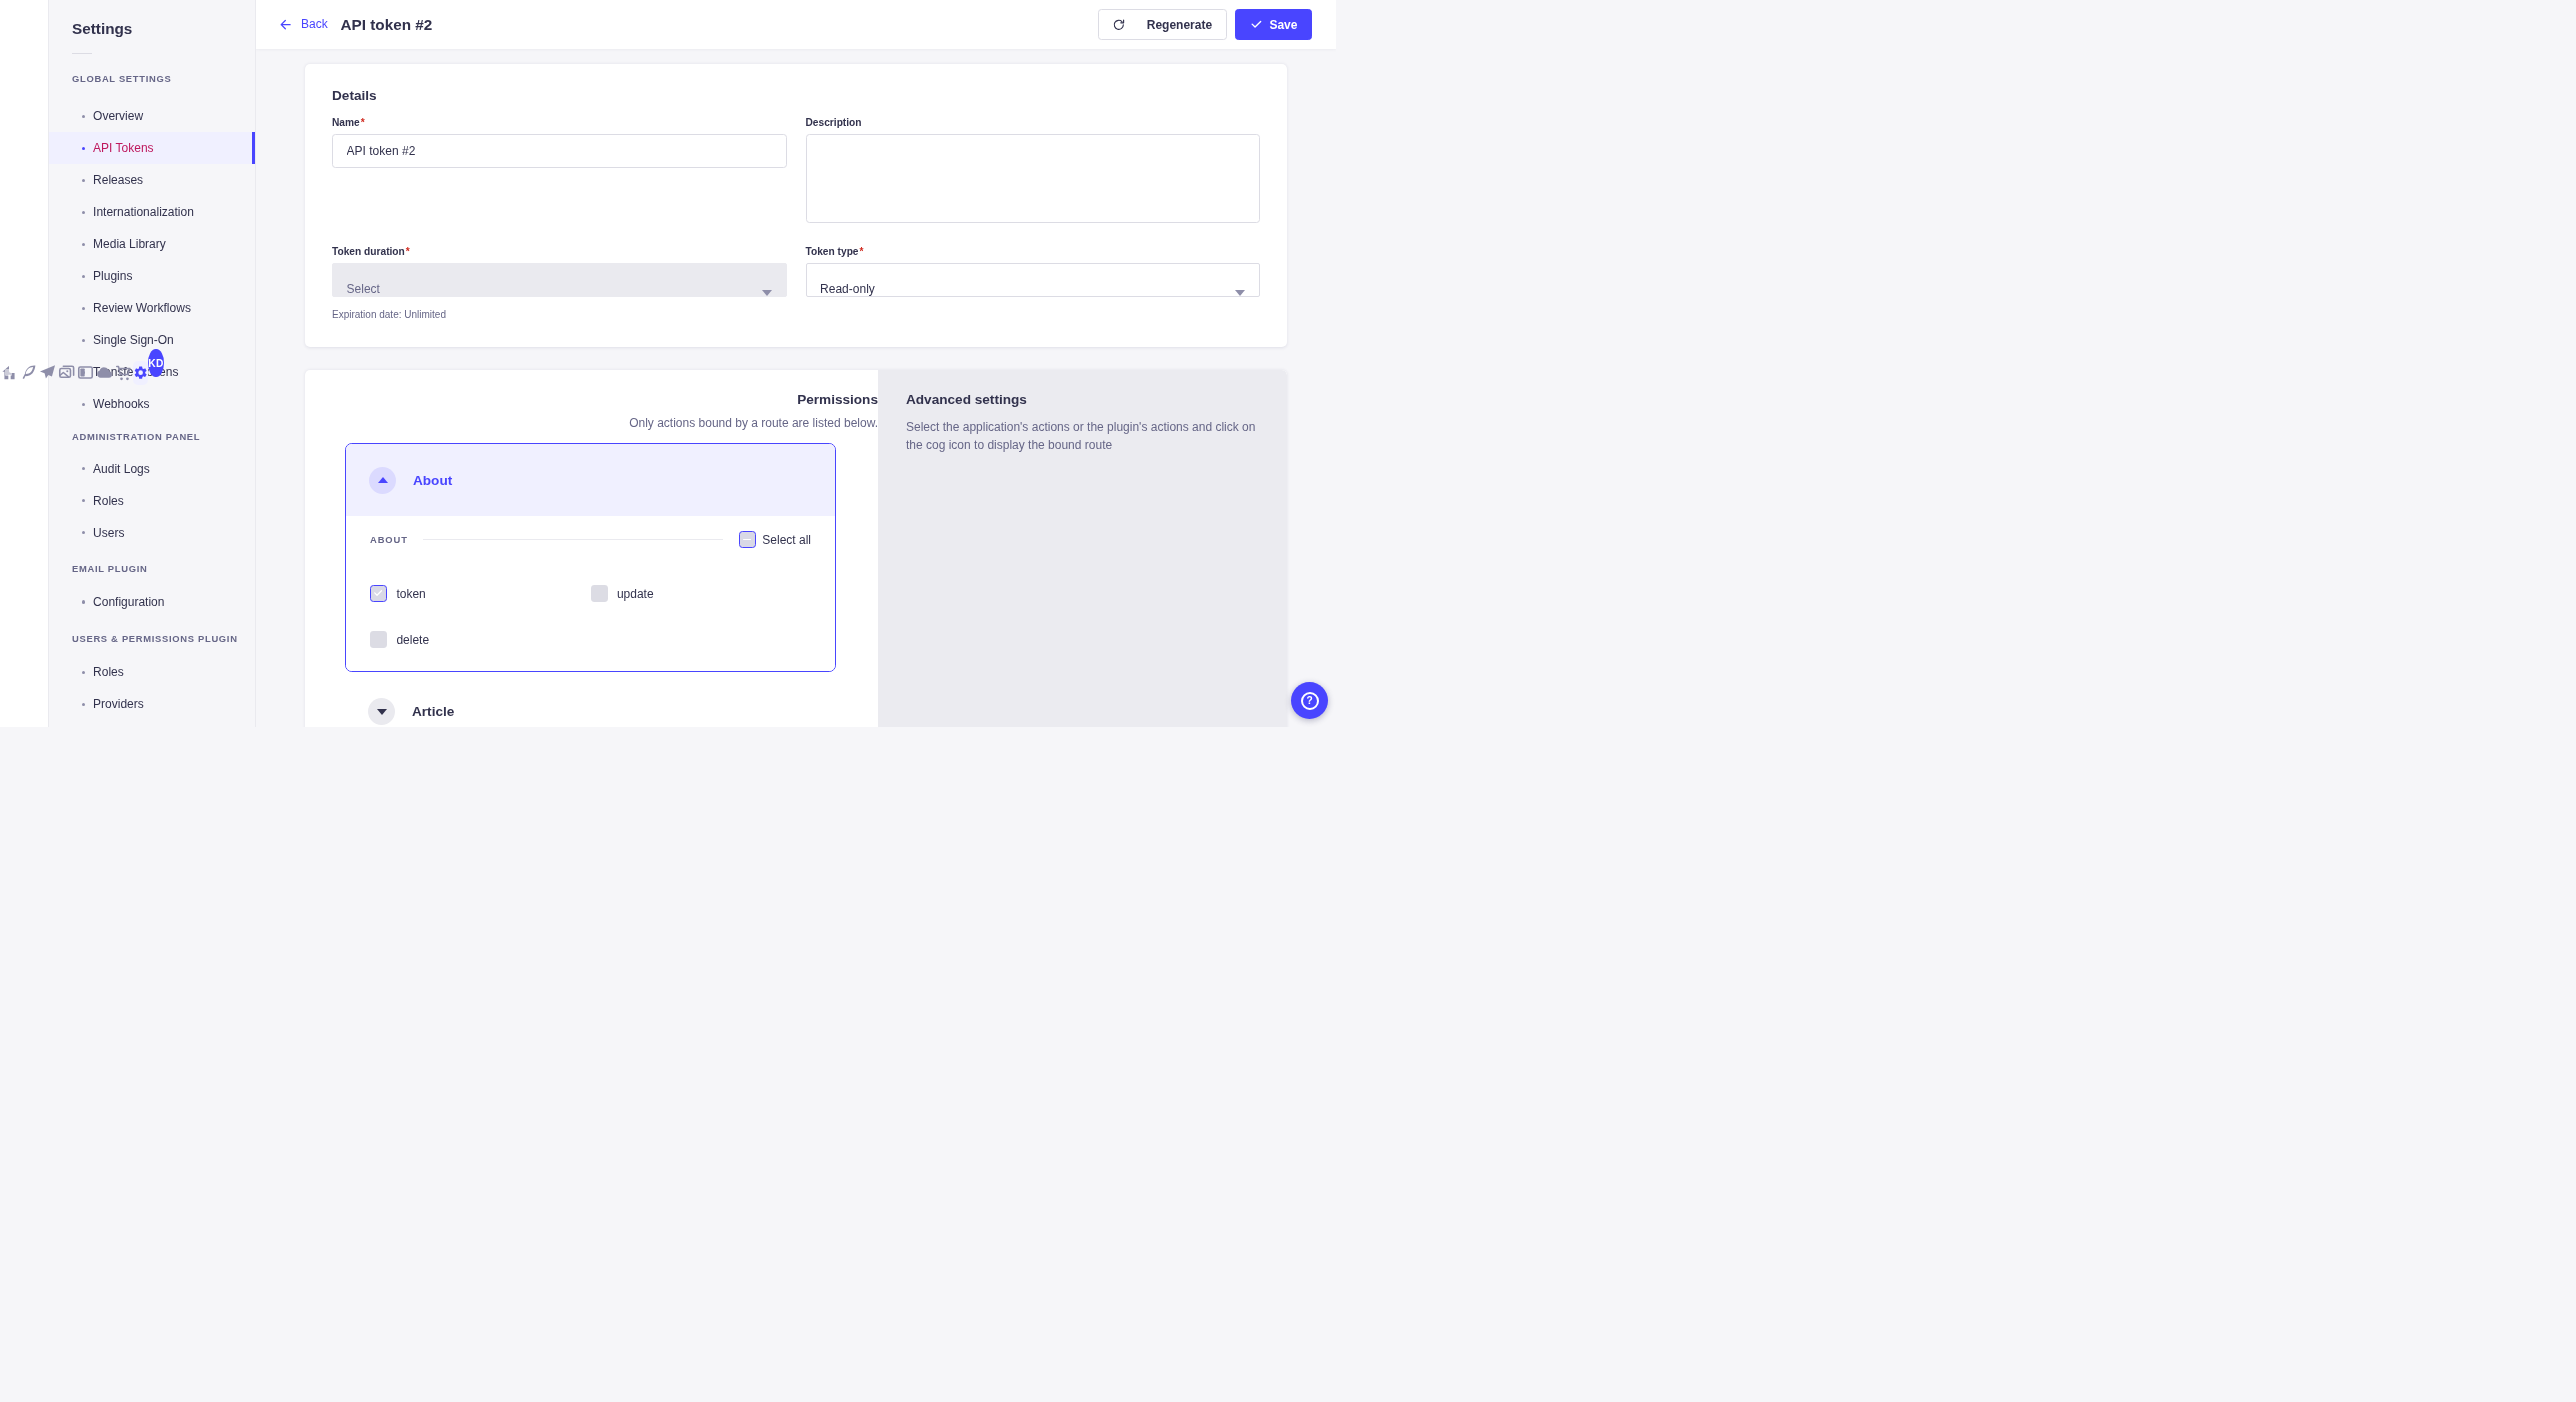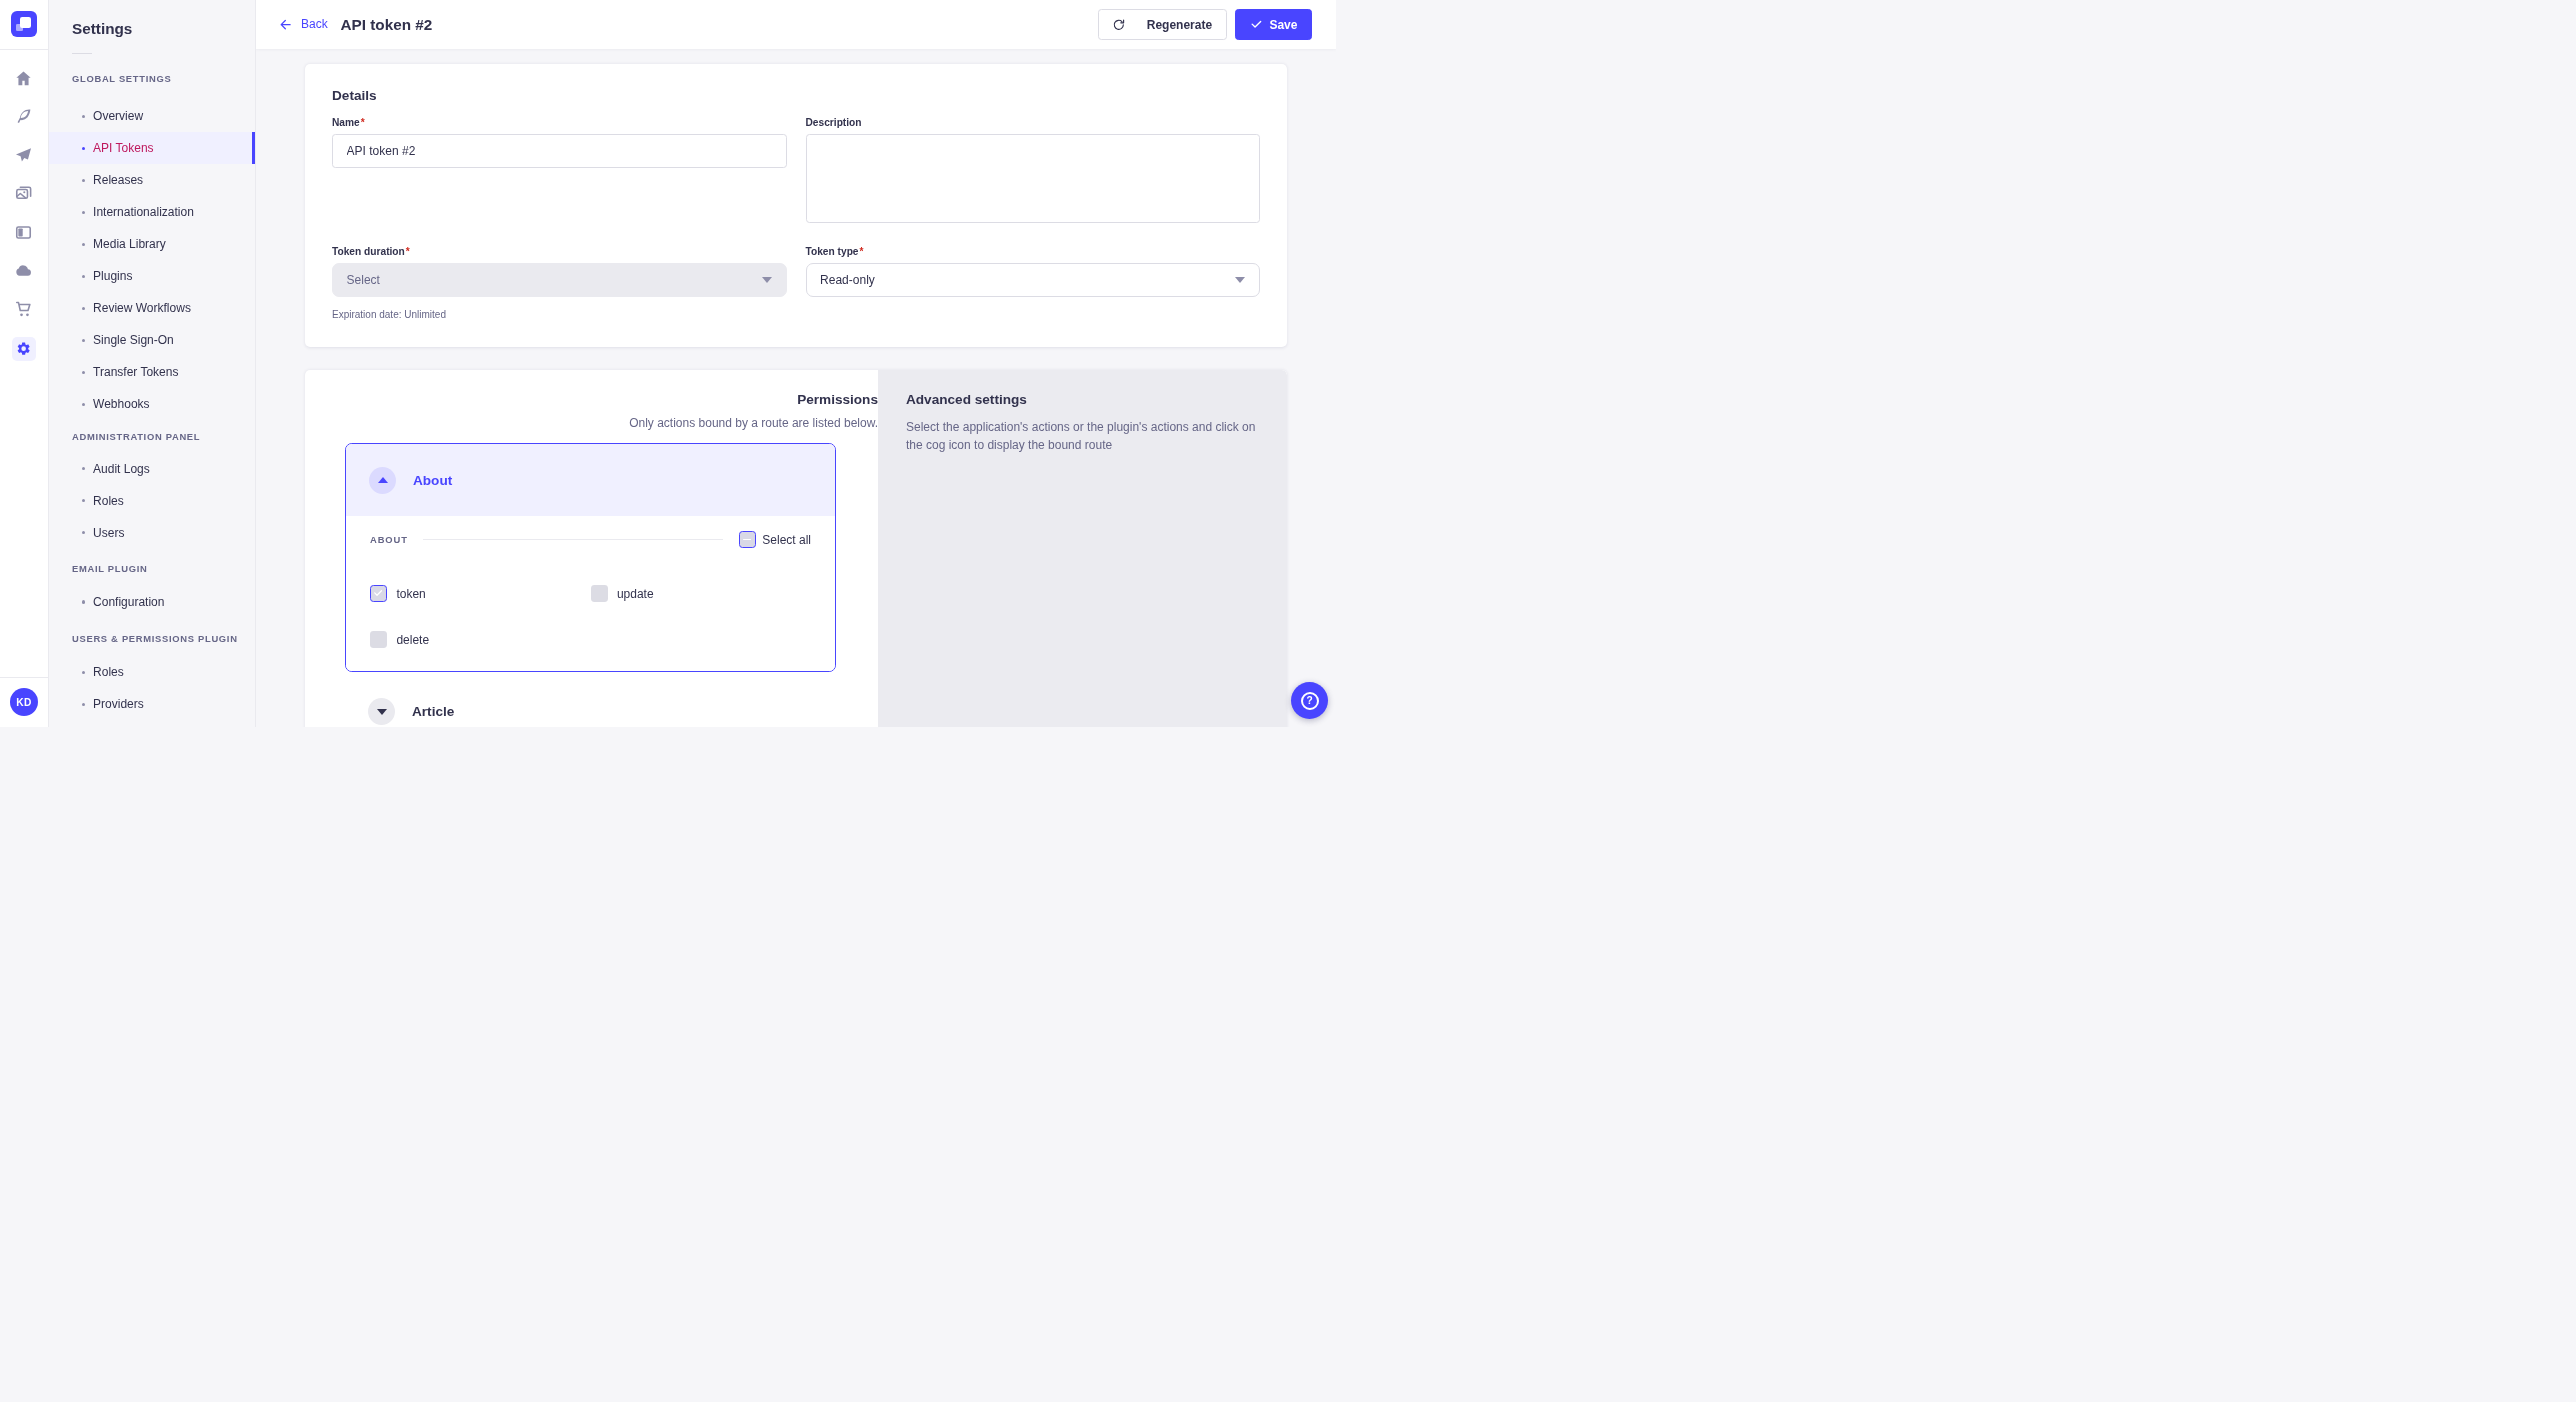--- a/index.html
+++ b/index.html
@@ -9,21 +9,21 @@
     background:#f6f6f9; color:#32324d; position:relative;
   }
   svg { display:block; }
   .st { fill:none; stroke:#8e8ea9; stroke-width:2; stroke-linecap:round; stroke-linejoin:round; }
   .fl { fill:#8e8ea9; }
 
   
   #rail {
     position:absolute; left:0; top:0; bottom:0; width:49px;
     background:#fff; border-right:0.9px solid #eaeaef;
-    display:flex; flex-direction:column; align-items:center; z-index:5;
+    display:flex; flex-direction:row; align-items:center; z-index:5;
   }
   .logo { width:25.6px; height:25.6px; border-radius:6px; background:#4945ff; margin-top:11px; position:relative; }
   .logo .lm1 { position:absolute; left:8.5px; top:6px; width:11px; height:11px; background:#fff; border-radius:2.1px; }
   .logo .lm2 { position:absolute; left:5.1px; top:12.8px; width:6.8px; height:6.8px; background:rgba(255,255,255,.55); border-radius:1.3px; }
   .rail-divider { width:100%; height:0.9px; background:#eaeaef; margin-top:12.8px; }
   .rail-icon { width:20.4px; height:20.4px; margin-top:18px; display:flex; align-items:center; justify-content:center; cursor:pointer; }
   .rail-icon:first-of-type { margin-top:13.6px; }
   .rail-icon.active-tile { width:24px; height:24px; background:#f0f0ff; border-radius:5.1px; }
   .rail-spacer { flex:1; }
   .rail-bottom-divider { width:100%; height:0.9px; background:#eaeaef; }
@@ -88,21 +88,21 @@
     width:100%; height:34px; border:0.9px solid #dcdce4; border-radius:3.4px;
     padding:0 13.6px; font-size:12px; color:#32324d; background:#fff;
     font-family:inherit; outline:none;
   }
   .textarea {
     width:100%; height:89px; border:0.9px solid #dcdce4; border-radius:3.4px;
     padding:8.5px 13.6px; font-size:12px; color:#32324d; background:#fff;
     font-family:inherit; resize:none; outline:none;
   }
   .select {
-    width:100%; height:34px; border-radius:7px; display:flex; align-items:center;
+    width:100%; height:34px; border-radius:2px; display:flex; align-items:flex-end;
     padding:0 13.6px; font-size:12px; cursor:pointer;
   }
   .select .grow { flex:1; }
   .select-disabled { background:#eaeaef; border:0.9px solid #eaeaef; color:#666687; }
   .select-normal { background:#fff; border:0.9px solid #dcdce4; color:#32324d; }
   .chevron-down { width:0; height:0; border-left:5.1px solid transparent; border-right:5.1px solid transparent; border-top:6.8px solid #8e8ea9; }
   .field-hint { font-size:10px; color:#666687; margin-top:12px; }
 
   
   .perm-card { margin-top:23px; height:426px; display:flex; overflow:hidden; }

